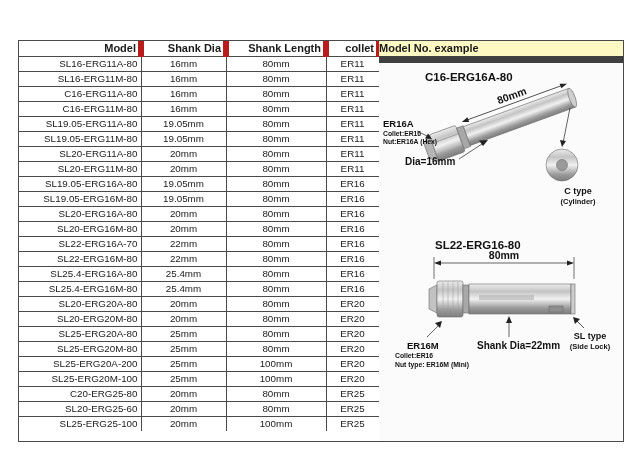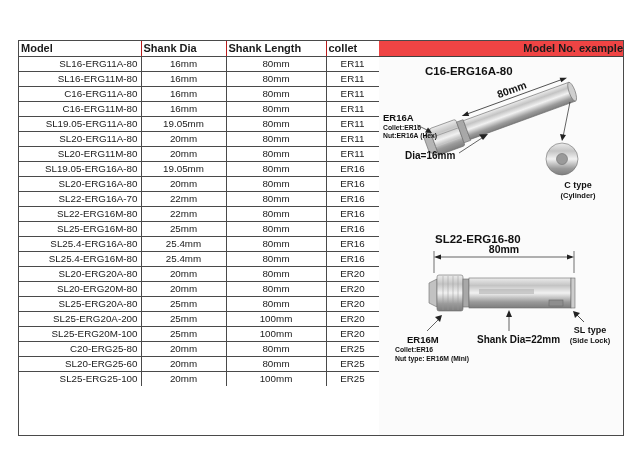--- a/index.html
+++ b/index.html
@@ -16,40 +16,40 @@
     border:1px solid #4a4a4a;
     background:#fff;
     box-sizing:content-box;
   }
   .left{width:360px;flex:0 0 360px;}
   table.spec{
     border-collapse:collapse;table-layout:fixed;width:360px;
   }
   table.spec th{
     height:15px;padding:0 2px;
-    font-size:11px;font-weight:bold;text-align:left;
-    border-right:1px solid #b91c1c;border-bottom:1px solid #4a4a4a;
+    font-size:11px;font-weight:bold;text-align:right;
+    border-right:6px solid #b91c1c;border-bottom:1px solid #4a4a4a;
     line-height:15px;white-space:nowrap;overflow:hidden;
   }
   table.spec td{
     height:14px;padding:0 3px;
     font-size:9.8px;text-align:center;
     border-right:1px solid #4a4a4a;border-bottom:1px solid #4a4a4a;
     line-height:14px;white-space:nowrap;overflow:hidden;
   }
   table.spec td.model-col{text-align:right;}
   table.spec tr:last-child td{border-bottom:none;}
   .col-model{width:122px}.col-dia{width:85px}.col-len{width:100px}.col-collet{width:53px}
   .right{
     flex:1;display:flex;flex-direction:column;background:#fdfdfd;
   }
   .right-header{
-    height:15px;line-height:15px;text-align:right;
+    height:15px;line-height:15px;text-align:left;
     font-size:11px;font-weight:bold;
-    border-bottom:1px solid #404040;background:#ef4444;
+    border-bottom:7px solid #404040;background:#fef9c3;
   }
   .diagram{display:block;}
   .svg-bold{font-family:"Liberation Sans",sans-serif;font-weight:bold;fill:#111;}
   .metal-stroke{stroke:#6b6b6b;stroke-width:0.6;}
 </style>
 </head>
 <body>
 
 <div class="sheet">
 
@@ -94,62 +94,74 @@
             <td>80mm</td>
             <td>ER11</td>
           </tr>
           <tr>
             <td class="model-col">SL19.05-ERG11A-80</td>
             <td>19.05mm</td>
             <td>80mm</td>
             <td>ER11</td>
           </tr>
           <tr>
+            <td class="model-col">SL19.05-ERG11M-80</td>
+            <td>19.05mm</td>
+            <td>80mm</td>
+            <td>ER11</td>
+          </tr>
+          <tr>
             <td class="model-col">SL20-ERG11A-80</td>
             <td>20mm</td>
             <td>80mm</td>
             <td>ER11</td>
           </tr>
           <tr>
             <td class="model-col">SL20-ERG11M-80</td>
             <td>20mm</td>
             <td>80mm</td>
             <td>ER11</td>
           </tr>
           <tr>
             <td class="model-col">SL19.05-ERG16A-80</td>
             <td>19.05mm</td>
             <td>80mm</td>
             <td>ER16</td>
           </tr>
           <tr>
+            <td class="model-col">SL19.05-ERG16M-80</td>
+            <td>19.05mm</td>
+            <td>80mm</td>
+            <td>ER16</td>
+          </tr>
+          <tr>
             <td class="model-col">SL20-ERG16A-80</td>
+            <td>20mm</td>
+            <td>80mm</td>
+            <td>ER16</td>
+          </tr>
+          <tr>
+            <td class="model-col">SL20-ERG16M-80</td>
             <td>20mm</td>
             <td>80mm</td>
             <td>ER16</td>
           </tr>
           <tr>
             <td class="model-col">SL22-ERG16A-70</td>
             <td>22mm</td>
             <td>80mm</td>
             <td>ER16</td>
           </tr>
           <tr>
             <td class="model-col">SL22-ERG16M-80</td>
             <td>22mm</td>
             <td>80mm</td>
             <td>ER16</td>
           </tr>
           <tr>
-            <td class="model-col">SL25-ERG16M-80</td>
-            <td>25mm</td>
-            <td>80mm</td>
-            <td>ER16</td>
-          </tr>
-          <tr>
             <td class="model-col">SL25.4-ERG16A-80</td>
             <td>25.4mm</td>
             <td>80mm</td>
             <td>ER16</td>
           </tr>
           <tr>
             <td class="model-col">SL25.4-ERG16M-80</td>
             <td>25.4mm</td>
             <td>80mm</td>
             <td>ER16</td>
@@ -161,20 +173,26 @@
             <td>ER20</td>
           </tr>
           <tr>
             <td class="model-col">SL20-ERG20M-80</td>
             <td>20mm</td>
             <td>80mm</td>
             <td>ER20</td>
           </tr>
           <tr>
             <td class="model-col">SL25-ERG20A-80</td>
+            <td>25mm</td>
+            <td>80mm</td>
+            <td>ER20</td>
+          </tr>
+          <tr>
+            <td class="model-col">SL25-ERG20M-80</td>
             <td>25mm</td>
             <td>80mm</td>
             <td>ER20</td>
           </tr>
           <tr>
             <td class="model-col">SL25-ERG20A-200</td>
             <td>25mm</td>
             <td>100mm</td>
             <td>ER20</td>
           </tr>

